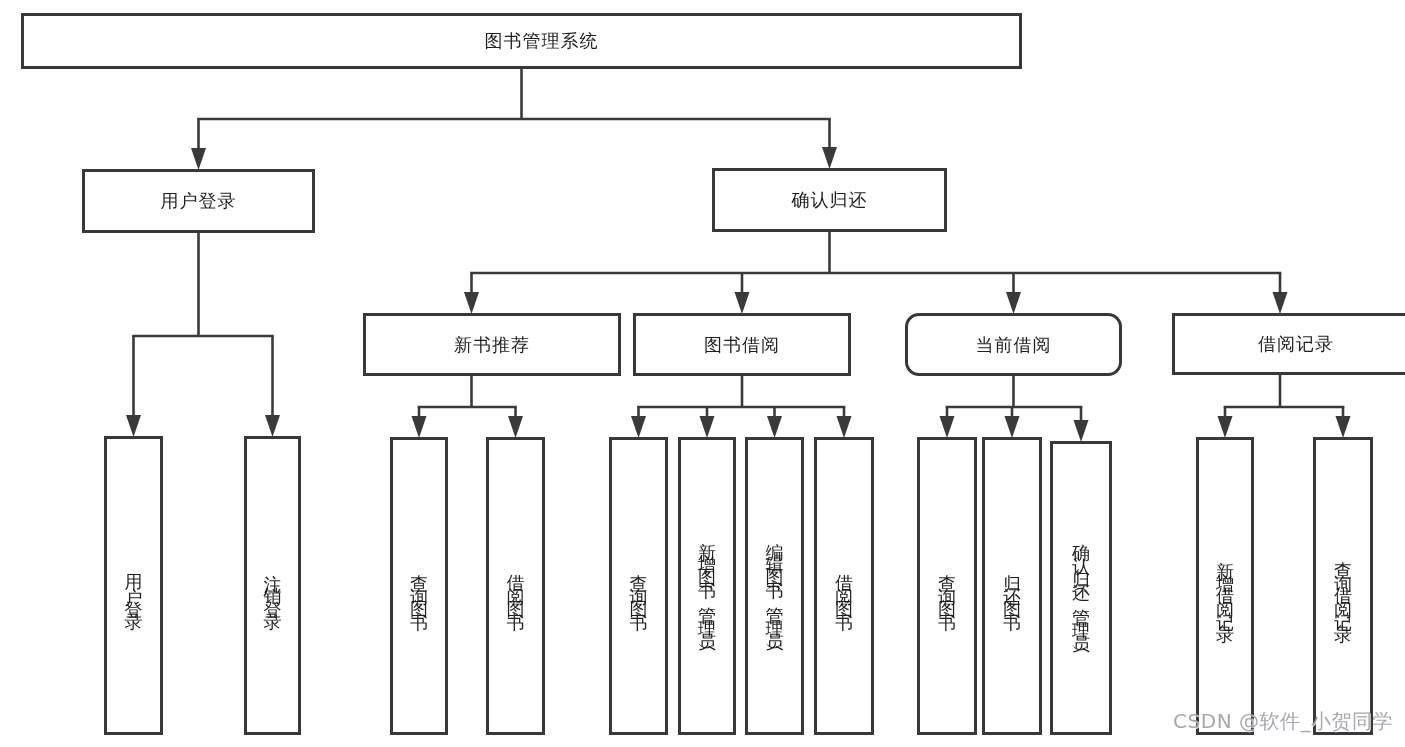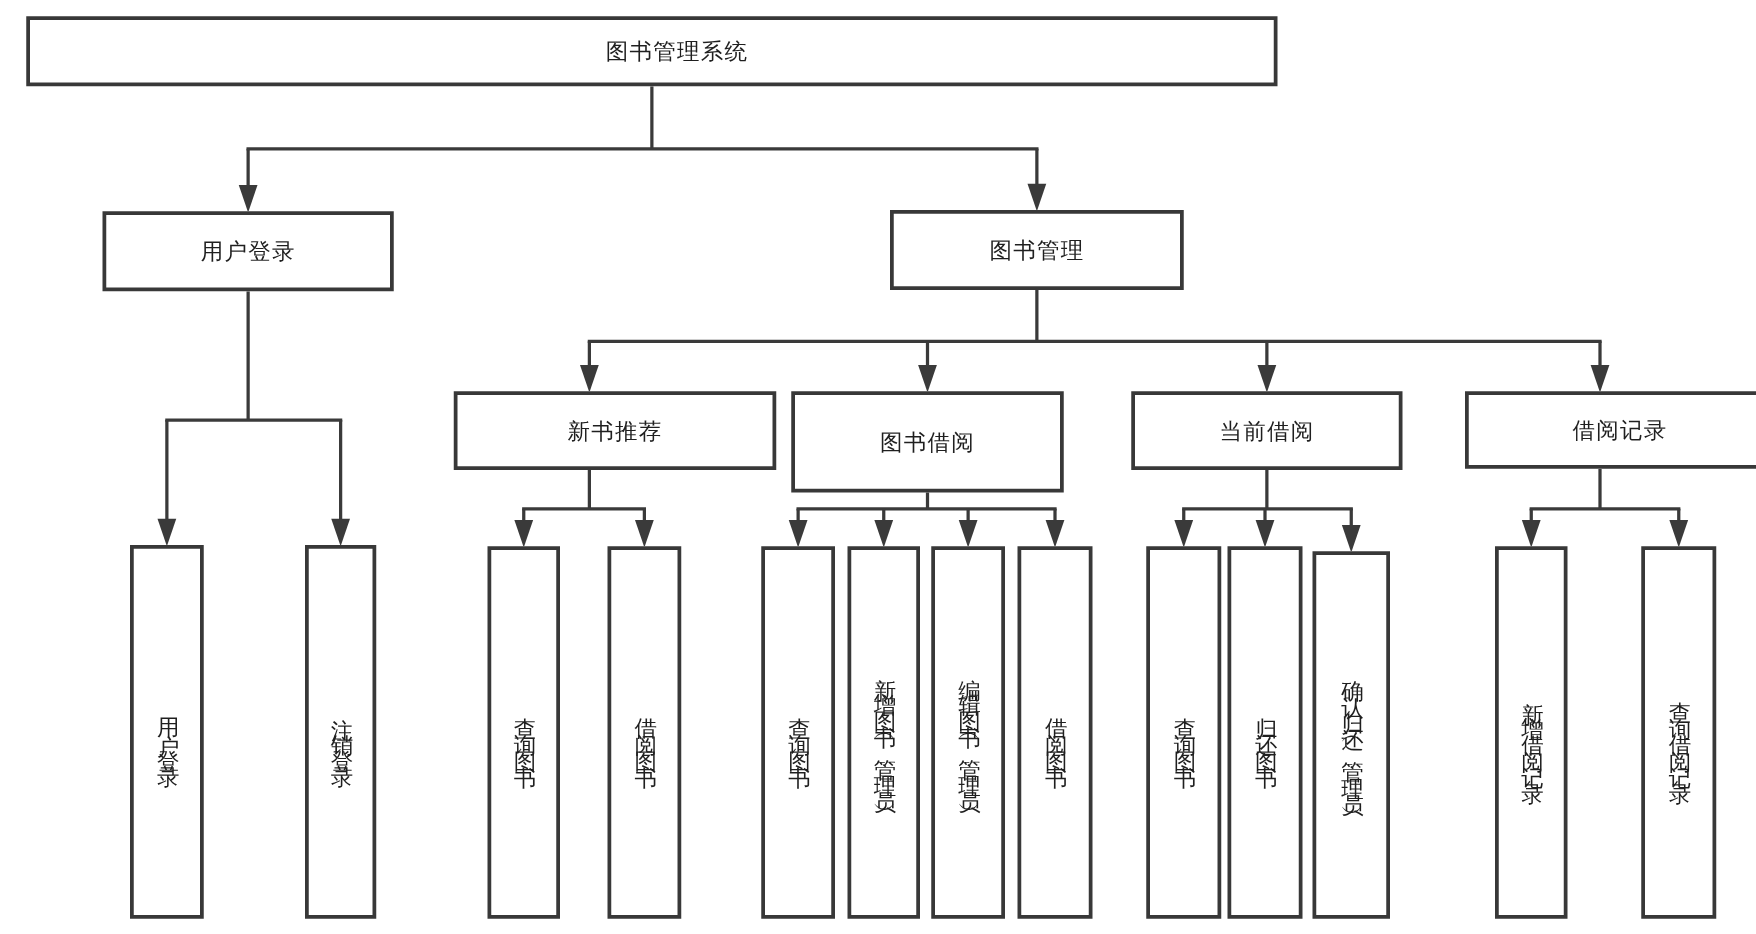--- a/index.html
+++ b/index.html
@@ -114,29 +114,29 @@
       <polygon points="1335.5,416 1350.5,416 1343,438" fill="#3a3a3a"></polygon>
     </svg>
   <div id="nodes-layer">
       <div class="node" style="left: 21px; top: 13px; width: 1001px; height: 56px; padding-left: 40px;">
         <span class="label-h">图书管理系统</span>
       </div>
       <div class="node" style="left: 82px; top: 169px; width: 233px; height: 64px;">
         <span class="label-h">用户登录</span>
       </div>
       <div class="node" style="left: 712px; top: 168px; width: 235px; height: 64px;">
-        <span class="label-h">图书管理</span>
+        <span class="label-h">确认归还</span>
       </div>
       <div class="node" style="left: 363px; top: 313px; width: 258px; height: 63px;">
         <span class="label-h">新书推荐</span>
       </div>
-      <div class="node" style="left: 633px; top: 313px; width: 218px; height: 81px;">
+      <div class="node" style="left: 633px; top: 313px; width: 218px; height: 63px;">
         <span class="label-h">图书借阅</span>
       </div>
-      <div class="node" style="left: 905px; top: 313px; width: 217px; height: 63px;">
+      <div class="node" style="left: 905px; top: 313px; width: 217px; height: 63px; border-radius: 14px;">
         <span class="label-h">当前借阅</span>
       </div>
       <div class="node" style="left: 1172px; top: 313px; width: 248px; height: 62px;">
         <span class="label-h">借阅记录</span>
       </div>
       <div class="node" style="left: 104px; top: 436px; width: 59px; height: 299px;">
         <span class="label-v">用户登录</span>
       </div>
       <div class="node" style="left: 244px; top: 436px; width: 57px; height: 299px;">
         <span class="label-v">注销登录</span>
@@ -168,13 +168,14 @@
       <div class="node" style="left: 1050px; top: 441px; width: 62px; height: 294px;">
         <span class="label-v">确认归还（管理员）</span>
       </div>
       <div class="node" style="left: 1196px; top: 437px; width: 58px; height: 298px;">
         <span class="label-v">新增借阅记录</span>
       </div>
       <div class="node" style="left: 1313px; top: 437px; width: 60px; height: 298px;">
         <span class="label-v">查询借阅记录</span>
       </div>
     </div>
+  <div class="watermark">CSDN @软件_小贺同学</div>
 </div>
 
 </body></html>

